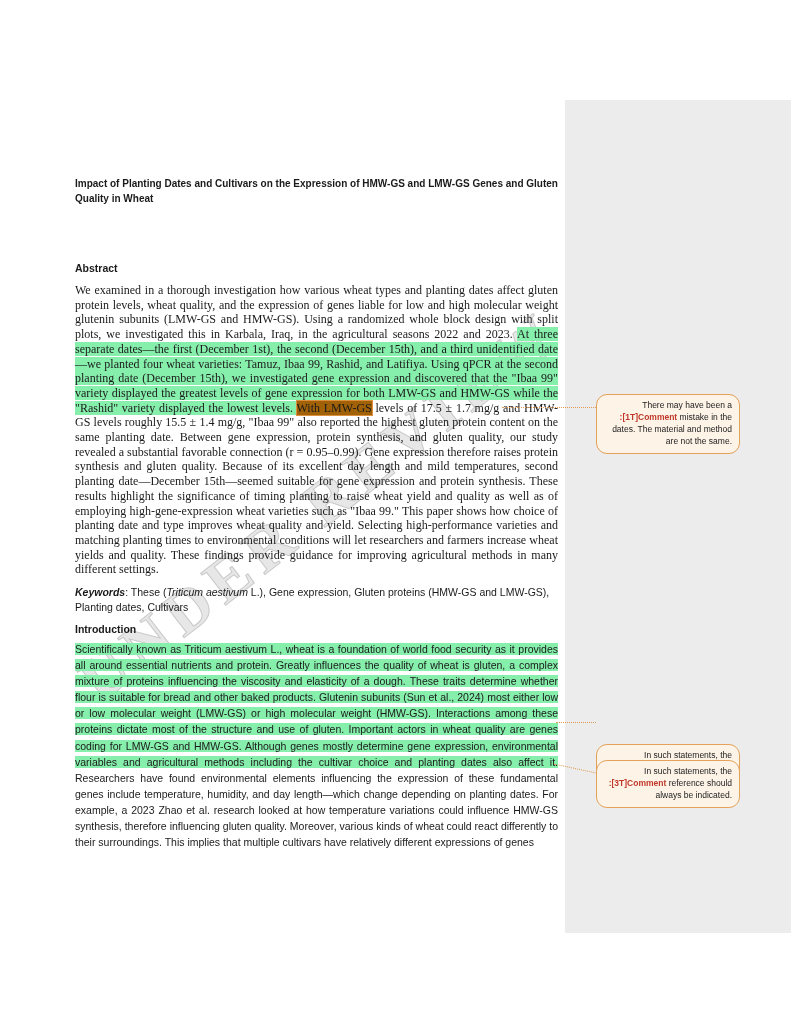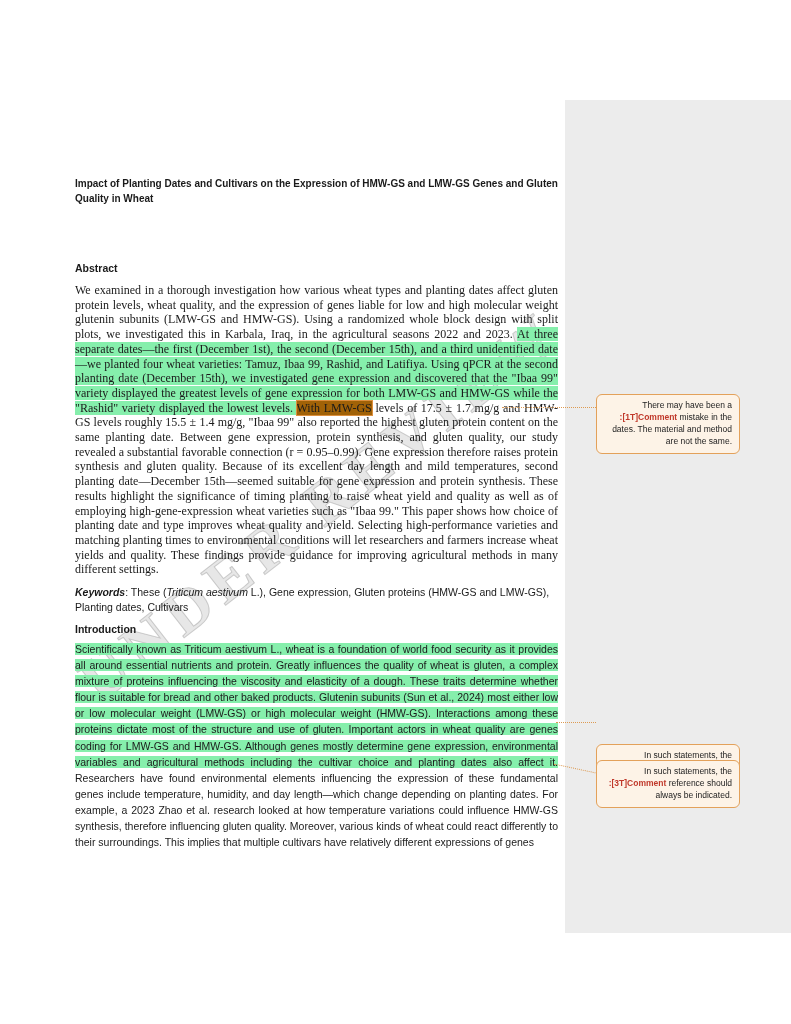--- a/index.html
+++ b/index.html
@@ -33,21 +33,21 @@
   .intro-body{position:absolute;left:75px;top:641px;width:483px;margin:0;
        font-size:10.5px;line-height:16.1px;text-align:justify;z-index:1;}
 
   .seg-plain{}
   .seg-highlight{background:#86efac;}
   .seg-highlight-anchor{background:#a16207;outline:1px solid #dd8f3d;}
   .seg-italic{font-style:italic;}
   .seg-italic-bold{font-style:italic;font-weight:bold;}
 
   .comment-box{position:absolute;left:596px;width:144px;box-sizing:border-box;
-       background:#fdf3e7;border:1px solid #e3a15a;border-radius:6px;
+       background:#fdf3e7;border:1px solid #e3a15a;border-radius:11px;
        padding:5px 7px;font-size:8.5px;line-height:1.4;text-align:right;
        color:#222;z-index:2;}
   .box1{top:394px;}
   .box2{top:744px;}
   .box3{top:760px;}
   .c-label{font-weight:bold;color:#c0392b;white-space:nowrap;}
 
   .connector{position:absolute;border-top:1px dotted #dd9a52;z-index:1;}
   .c1{top:407px;left:502px;width:94px;}
   .c2{top:722px;left:556px;width:40px;}

